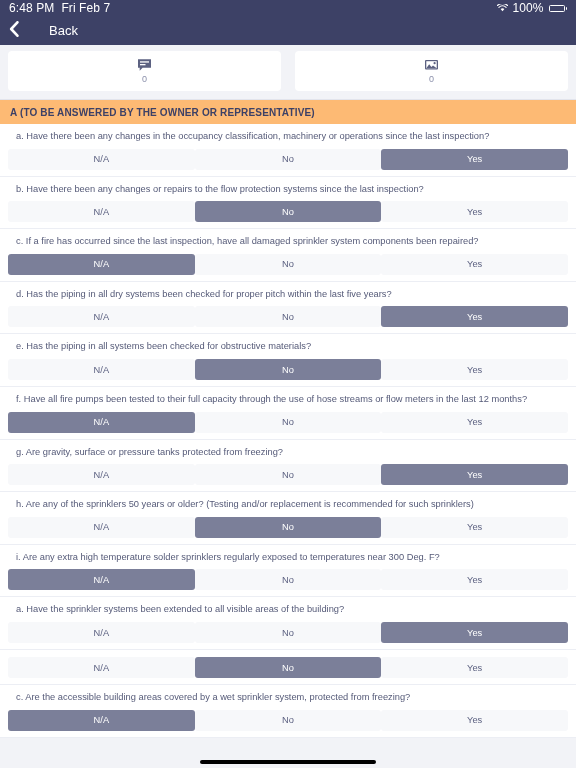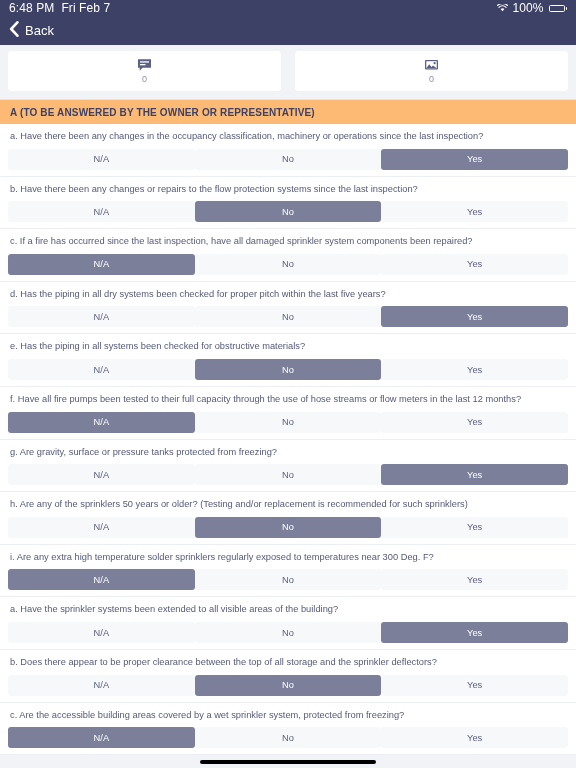--- a/index.html
+++ b/index.html
@@ -29,21 +29,21 @@
   .batt-fill { background:#fff; width:100%; height:100%; border-radius:.5px; }
   .batt-cap { width:1.5px; height:3px; background:#ffffff; border-radius:0 1px 1px 0; margin-left:1px; }
 
   
   .navbar {
     height:29px; background:#3d4166; color:#fff;
     display:flex; align-items:center; padding:0 9px;
   }
   .back-btn { display:flex; align-items:center; gap:6px; cursor:pointer; }
   .chev { display:block; }
-  .back-label { font-size:13px; color:#ffffff; }
+  .back-label { font-size:13px; color:#ffffff;margin-left:24px; }
 
   
   .content { position:absolute; top:45px; left:0; right:0; bottom:0; background:#f2f3f7; }
 
   
   .cards { display:flex; gap:14px; padding:6px 8px 8px 8px; }
   .card {
     flex:1; background:#ffffff; border-radius:4px;
     height:40px; display:flex; flex-direction:column;
     align-items:center; justify-content:center; gap:2px;
@@ -55,21 +55,21 @@
   .hr { height:1px; background:#e2e4ec; }
 
   
   .sect-head {
     background:#fdba74; padding:7px 10px 6px 10px;
     font-size:10px; font-weight:bold; color:#3d4166; letter-spacing:.15px;
   }
 
   
   .qblock { background:#ffffff; padding:7px 8px 6px 8px; border-bottom:1px solid #eceef4; }
-  .qtext { font-size:9.3px; color:#555a78; margin:0 2px 6px 2px; line-height:1.25; }
+  .qtext { font-size:9.3px; color:#555a78; margin:0 2px 6px 8px; line-height:1.25; }
   .seg { display:flex; }
   .segbtn {
     flex:1; height:21px; border-radius:3px;
     display:flex; align-items:center; justify-content:center;
     font-size:9.3px; background:#f7f8fa; color:#5c6181;
     cursor:pointer; user-select:none;
   }
   .segbtn.on { background:#7b7f99; color:#ffffff; }
 
   
@@ -219,21 +219,20 @@
         </div>
         <div class="qblock">
           <div class="qtext">a. Have the sprinkler systems been extended to all visible areas of the building?</div>
           <div class="seg">
             <div class="segbtn">N/A</div>
             <div class="segbtn">No</div>
             <div class="segbtn on">Yes</div>
           </div>
         </div>
         <div class="qblock">
-          <div class="qtext">b. Does there appear to be proper clearance between the top of all storage and the sprinkler deflectors?</div>
           <div class="seg">
             <div class="segbtn">N/A</div>
             <div class="segbtn on">No</div>
             <div class="segbtn">Yes</div>
           </div>
         </div>
         <div class="qblock">
           <div class="qtext">c. Are the accessible building areas covered by a wet sprinkler system, protected from freezing?</div>
           <div class="seg">
             <div class="segbtn on">N/A</div>

